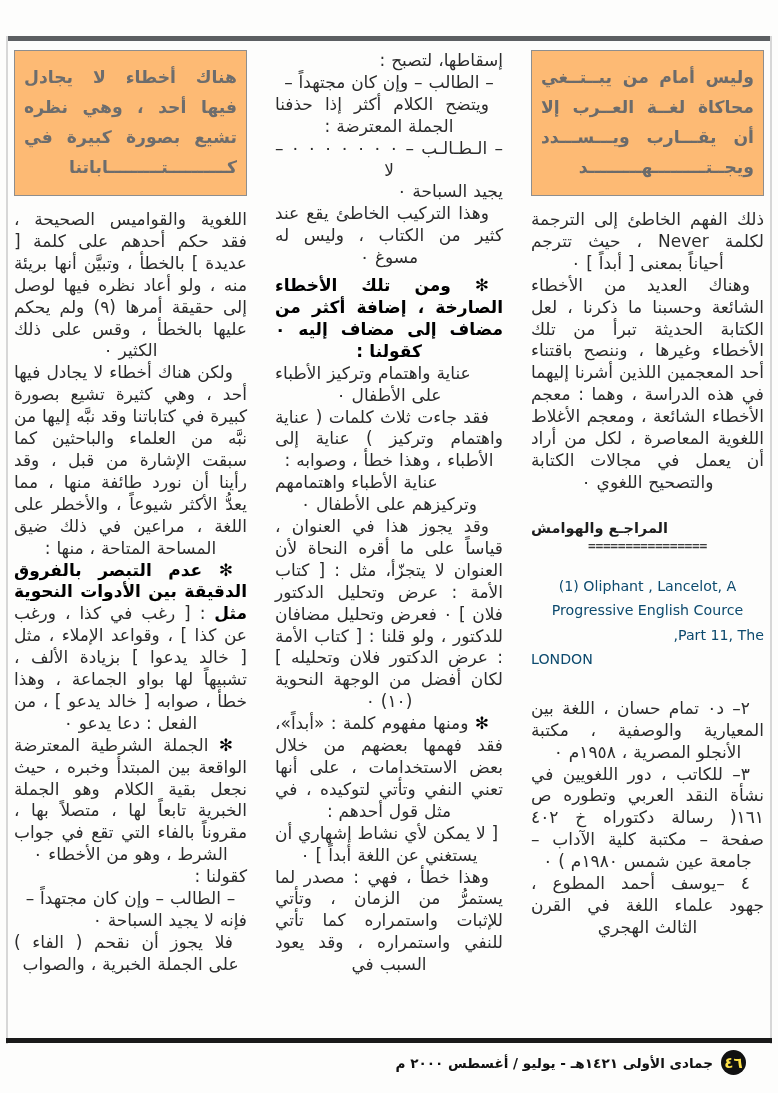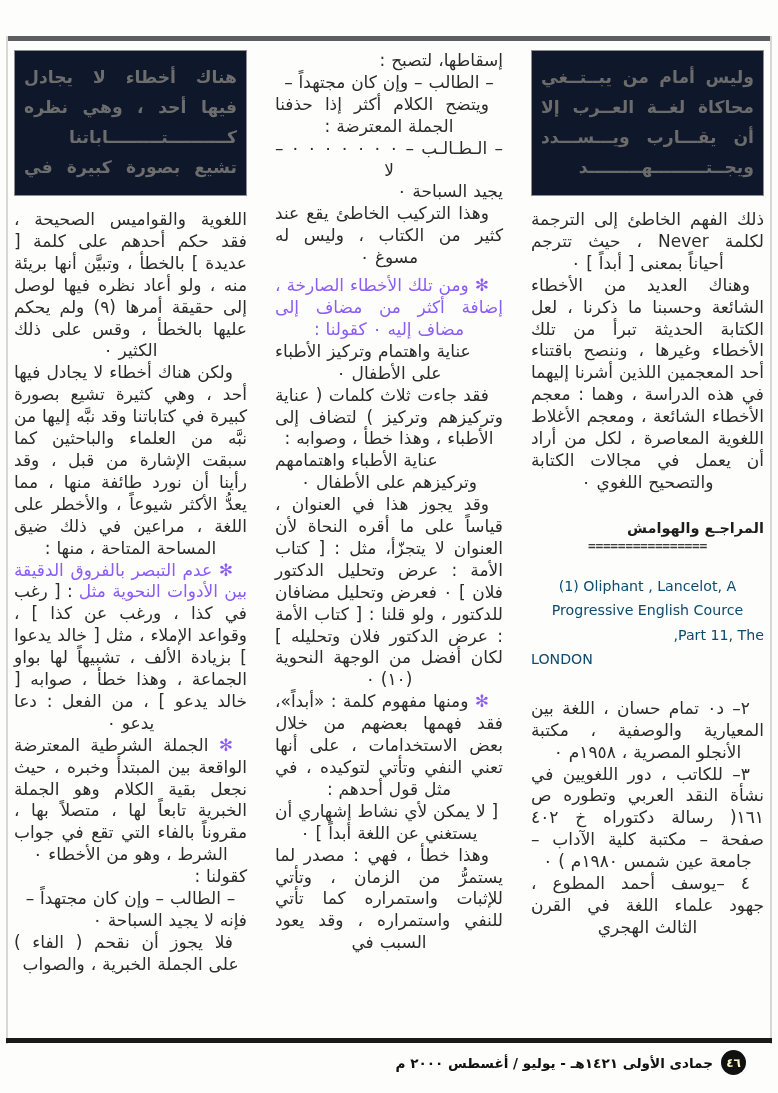--- a/index.html
+++ b/index.html
@@ -85,47 +85,47 @@
     text-align-last: center;
     margin: 0 0 0 0;
     letter-spacing: 0px;
     word-spacing: 0.5px;
   }
   .ptxt.indent { text-indent: 14px; }
   .ptxt.center { text-align: left; text-align-last: center; }
   .ptxt.rightal { text-align: right; text-align-last: right; }
 
   .bold-head {
-    font-weight: normal;
-    color: #8b5cf6;
+    font-weight: bold;
+    color: #000000;
   }
 
   
   .quotebox {
     border: 1.4px solid #8e8e8e;
     padding: 11px 9px 13px 9px;
     margin-bottom: 13px;
-    background: #0f172a;
+    background: #fdba74;
   }
   .quotebox .qline {
     font-family: "DejaVu Sans", "Liberation Sans", sans-serif;
     font-weight: bold;
     font-size: 17.2px;
     line-height: 30px;
     color: #6d6d6d;
     text-align: justify;
     text-align-last: justify;
     white-space: nowrap;
     display: block;
   }
   .quotebox.qb-left .qline { color: #6b6b6b; }
 
   
   .ref-head {
-    text-align: right;
+    text-align: left;
     font-weight: bold;
     font-size: 14.5px;
     color: #1d1d1d;
     margin-top: 26px;
     margin-bottom: 4px;
   }
   .ref-dashes {
     text-align: center;
     font-size: 13px;
     line-height: 12px;
@@ -164,22 +164,22 @@
     display: flex;
     flex-direction: row;
     align-items: center;
     gap: 8px;
   }
   .pagenum {
     width: 25px;
     height: 25px;
     border-radius: 50%;
     background: #111111;
-    color: #fef9c3;
-    font-size: 12px;
+    color: #fde047;
+    font-size: 15px;
     font-weight: bold;
     display: flex;
     align-items: center;
     justify-content: center;
     font-family: "DejaVu Sans", "Liberation Sans", sans-serif;
     flex: 0 0 auto;
   }
   .footer-text {
     font-size: 13.6px;
     font-weight: bold;
@@ -200,22 +200,22 @@
   <div class="rule-right-vert"></div>
   <div class="rule-bottom"></div>
 
   <div class="columns">
 
     <div class="col col-right">
 
       <div class="quotebox qb-right">
         <span class="qline">هناك أخطاء لا يجادل</span>
         <span class="qline">فيها أحد ، وهي نظره</span>
+        <span class="qline">تشيع بصورة كبيرة في</span>
         <span class="qline">كــــــــــتـــــــــاباتنا</span>
-        <span class="qline">تشيع بصورة كبيرة في</span>
       </div>
 
       <p class="ptxt">اللغوية والقواميس الصحيحة ، فقد حكم أحدهم على كلمة [ عديدة ] بالخطأ ، وتبيَّن أنها بريئة منه ، ولو أعاد نظره فيها لوصل إلى حقيقة أمرها (٩) ولم يحكم عليها بالخطأ ، وقس على ذلك الكثير ٠</p>
       <p class="ptxt indent">ولكن هناك أخطاء لا يجادل فيها أحد ، وهي كثيرة تشيع بصورة كبيرة في كتاباتنا وقد نبَّه إليها من نبَّه من العلماء والباحثين كما سبقت الإشارة من قبل ، وقد رأينا أن نورد طائفة منها ، مما يعدُّ الأكثر شيوعاً ، والأخطر على اللغة ، مراعين في ذلك ضيق المساحة المتاحة ، منها :</p>
       <p class="ptxt indent"><span class="bold-head">✻ عدم التبصر بالفروق الدقيقة بين الأدوات النحوية مثل</span><span> : [ رغب في كذا ، ورغب عن كذا ] ، وقواعد الإملاء ، مثل [ خالد يدعوا ] بزيادة الألف ، تشبيهاً لها بواو الجماعة ، وهذا خطأ ، صوابه [ خالد يدعو ] ، من الفعل : دعا يدعو ٠</span></p>
       <p class="ptxt indent"><span class="bold-head">✻</span><span> الجملة الشرطية المعترضة الواقعة بين المبتدأ وخبره ، حيث نجعل بقية الكلام وهو الجملة الخبرية تابعاً لها ، متصلاً بها ، مقروناً بالفاء التي تقع في جواب الشرط ، وهو من الأخطاء ٠</span></p>
       <p class="ptxt rightal">كقولنا :</p>
       <p class="ptxt center">– الطالب – وإن كان مجتهداً –</p>
       <p class="ptxt rightal">فإنه لا يجيد السباحة ٠</p>
       <p class="ptxt indent">فلا يجوز أن نقحم ( الفاء ) على الجملة الخبرية ، والصواب</p>
@@ -226,21 +226,21 @@
 
       <p class="ptxt rightal">إسقاطها، لتصبح :</p>
       <p class="ptxt center">– الطالب – وإن كان مجتهداً –</p>
       <p class="ptxt indent">ويتضح الكلام أكثر إذا حذفنا الجملة المعترضة :</p>
       <p class="ptxt">– الـطـالـب – ٠ ٠ ٠ ٠ ٠ ٠ ٠ – لا</p>
       <p class="ptxt rightal">يجيد السباحة ٠</p>
       <p class="ptxt indent">وهذا التركيب الخاطئ يقع عند كثير من الكتاب ، وليس له مسوغ ٠</p>
       <div class="sp6"></div>
       <p class="ptxt indent bold-head">✻ ومن تلك الأخطاء الصارخة ، إضافة أكثر من مضاف إلى مضاف إليه ٠ كقولنا :</p>
       <p class="ptxt center">عناية واهتمام وتركيز الأطباء على الأطفال ٠</p>
-      <p class="ptxt indent">فقد جاءت ثلاث كلمات ( عناية وتركيزهم وتركيز ) لتضاف إلى الأطباء ، وهذا خطأ ، وصوابه :</p>
+      <p class="ptxt indent">فقد جاءت ثلاث كلمات ( عناية واهتمام وتركيز ) عناية إلى الأطباء ، وهذا خطأ ، وصوابه :</p>
       <p class="ptxt center">عناية الأطباء واهتمامهم وتركيزهم على الأطفال ٠</p>
       <p class="ptxt indent">وقد يجوز هذا في العنوان ، قياساً على ما أقره النحاة لأن العنوان لا يتجزّأ، مثل : [ كتاب الأمة : عرض وتحليل الدكتور فلان ] ٠ فعرض وتحليل مضافان للدكتور ، ولو قلنا : [ كتاب الأمة : عرض الدكتور فلان وتحليله ] لكان أفضل من الوجهة النحوية (١٠) ٠</p>
       <p class="ptxt indent"><span class="bold-head">✻</span><span> ومنها مفهوم كلمة : «أبداً»، فقد فهمها بعضهم من خلال بعض الاستخدامات ، على أنها تعني النفي وتأتي لتوكيده ، في مثل قول أحدهم :</span></p>
       <p class="ptxt center">[ لا يمكن لأي نشاط إشهاري أن يستغني عن اللغة أبداً ] ٠</p>
       <p class="ptxt indent">وهذا خطأ ، فهي : مصدر لما يستمرُّ من الزمان ، وتأتي للإثبات واستمراره كما تأتي للنفي واستمراره ، وقد يعود السبب في</p>
 
     </div>
 
     <div class="col col-left">
 

